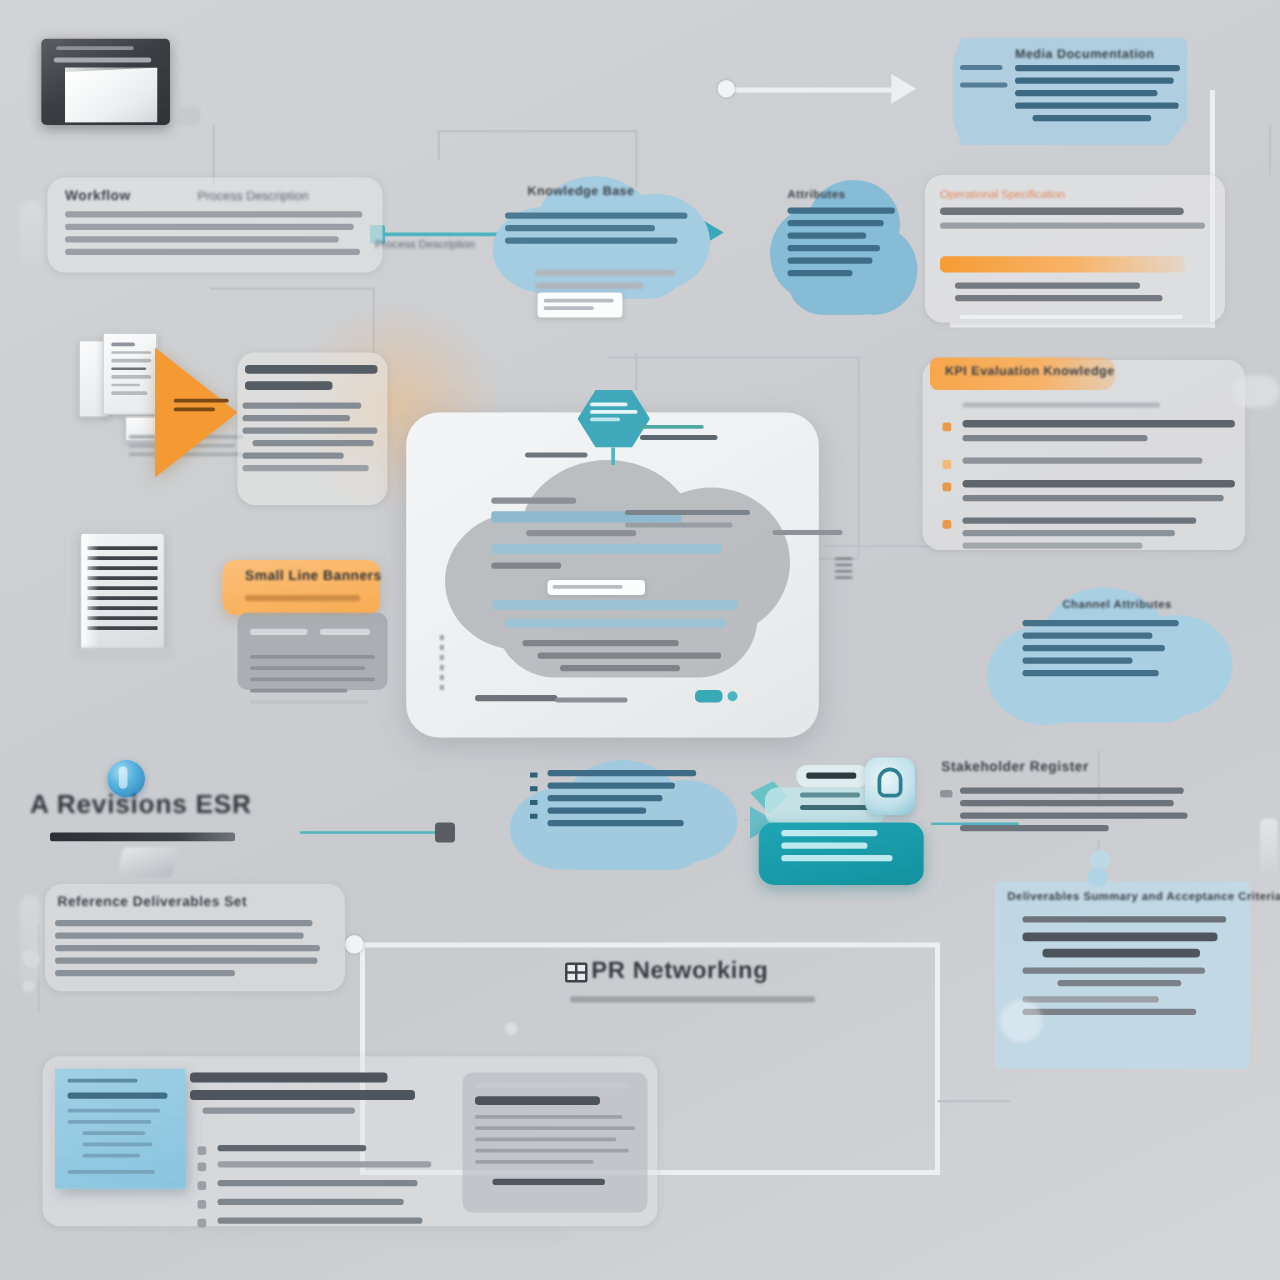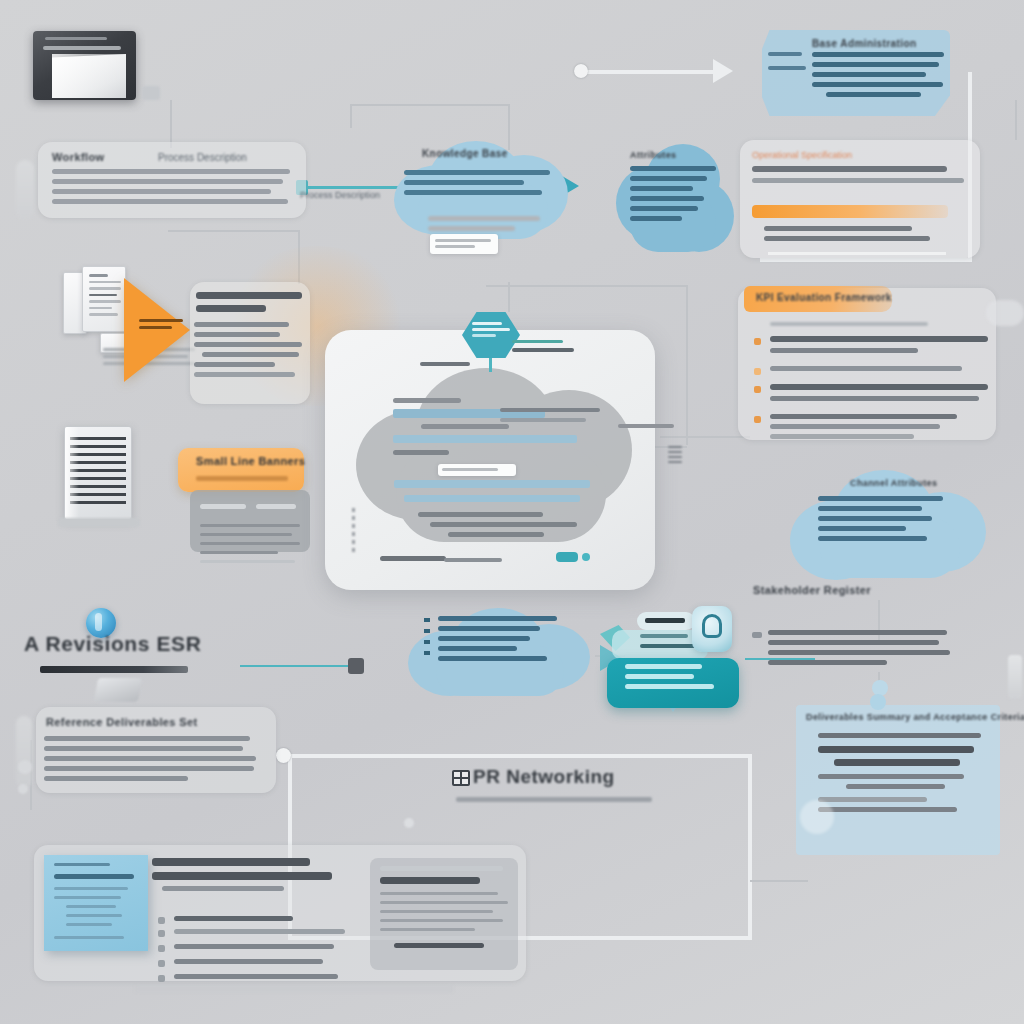--- a/index.html
+++ b/index.html
@@ -328,21 +328,21 @@
       <div class="tline sm" style="width:96%;background:#3f6e88;"></div>
       <div class="tline sm" style="width:86%;background:#3f6e88;"></div>
       <div class="tline sm" style="width:70%;background:#3f6e88;"></div>
       <div class="tline sm" style="width:82%;background:#3f6e88;"></div>
       <div class="tline sm" style="width:76%;background:#3f6e88;"></div>
       <div class="tline sm" style="width:58%;background:#3f6e88;"></div>
     </div>
   </div>
 
   <div class="panel-blue abs" style="left:762px;top:30px;width:188px;height:86px;clip-path:polygon(4% 0,100% 0,100% 76%,92% 100%,4% 100%,0 78%,0 22%);"></div>
-  <div class="hdr-txt abs" style="left:812px;top:38px;font-size:10px;">Base Administration</div>
+  <div class="hdr-txt abs" style="left:812px;top:38px;font-size:10px;">Media Documentation</div>
   <div class="abs blur1" style="left:768px;top:52px;width:38px;">
     <div class="tline" style="height:4px;width:90%;background:#557e96;margin-bottom:10px;"></div>
     <div class="tline" style="height:4px;width:100%;background:#557e96;"></div>
   </div>
   <div class="abs blur1" style="left:812px;top:52px;width:132px;">
     <div class="tline sm" style="width:100%;background:#3d6a82;"></div>
     <div class="tline sm" style="width:96%;background:#3d6a82;"></div>
     <div class="tline sm" style="width:86%;background:#3d6a82;"></div>
     <div class="tline sm" style="width:99%;background:#3d6a82;"></div>
     <div class="tline sm" style="width:72%;margin-left:14px;background:#3d6a82;"></div>
@@ -356,21 +356,21 @@
   </div>
   <div class="orange-bar" style="left:752px;top:205px;width:196px;"></div>
   <div class="abs blur1" style="left:764px;top:226px;width:180px;">
     <div class="tline sm" style="width:82%;background:#747a81;"></div>
     <div class="tline sm" style="width:92%;background:#747a81;"></div>
   </div>
   <div class="abs" style="left:768px;top:252px;width:178px;height:3px;background:#f0f1f2;"></div>
 
   <div class="panel abs" style="left:738px;top:288px;width:258px;height:152px;background:rgba(233,234,236,0.52);"></div>
   <div class="orange-tab" style="left:744px;top:286px;width:148px;height:26px;"></div>
-  <div class="hdr-txt abs" style="left:756px;top:292px;font-size:10px;">KPI Evaluation Framework</div>
+  <div class="hdr-txt abs" style="left:756px;top:292px;font-size:10px;">KPI Evaluation Knowledge</div>
   <div class="abs blur2" style="left:770px;top:322px;width:158px;">
     <div class="tline" style="height:4px;width:100%;background:#b2b7bc;margin-bottom:0;"></div>
   </div>
 
   <div class="abs" style="left:752px;top:336px;width:236px;">
     <div class="abs" style="left:0;top:0;width:236px;">
       <span class="bullet-dot" style="left:2px;top:2px;background:#e89a4a;"></span>
       <div class="abs blur1" style="left:18px;top:0;width:218px;">
         <div class="tline" style="height:6px;width:100%;background:#5d646b;"></div>
         <div class="tline sm" style="width:68%;background:#7d838a;"></div>
@@ -592,21 +592,21 @@
   <div class="lock-icon" style="left:692px;top:606px;width:40px;height:46px;border-radius:10px;">
     <div class="abs" style="left:10px;top:8px;width:20px;height:24px;border:3px solid #2f7f93;border-radius:10px 10px 6px 6px;"></div>
   </div>
   <div class="teal-box" style="left:607px;top:658px;width:132px;height:50px;"></div>
   <div class="abs blur1" style="left:625px;top:664px;width:104px;">
     <div class="tline sm" style="width:74%;background:#bde9ee;"></div>
     <div class="tline sm" style="width:66%;background:#bde9ee;"></div>
     <div class="tline sm" style="width:86%;background:#bde9ee;margin-bottom:0;"></div>
   </div>
 
-  <div class="hdr-txt abs" style="left:753px;top:584px;font-size:11px;text-align:right;">Stakeholder Register</div>
+  <div class="hdr-txt abs" style="left:753px;top:608px;font-size:11px;text-align:right;">Stakeholder Register</div>
   <div class="abs blur1" style="left:768px;top:630px;width:186px;">
     <div class="tline sm" style="width:96%;background:#6d737a;"></div>
     <div class="tline sm" style="width:92%;background:#6d737a;"></div>
     <div class="tline sm" style="width:98%;background:#6d737a;"></div>
     <div class="tline sm" style="width:64%;background:#6d737a;"></div>
   </div>
   <div class="abs" style="left:752px;top:632px;width:10px;height:6px;background:#8e949b;border-radius:2px;"></div>
   <div class="abs" style="left:872px;top:680px;width:16px;height:16px;border-radius:50%;background:#bcd9e8;"></div>
 
   <div class="panel abs" style="left:36px;top:707px;width:240px;height:86px;background:rgba(223,224,226,0.56);"></div>

